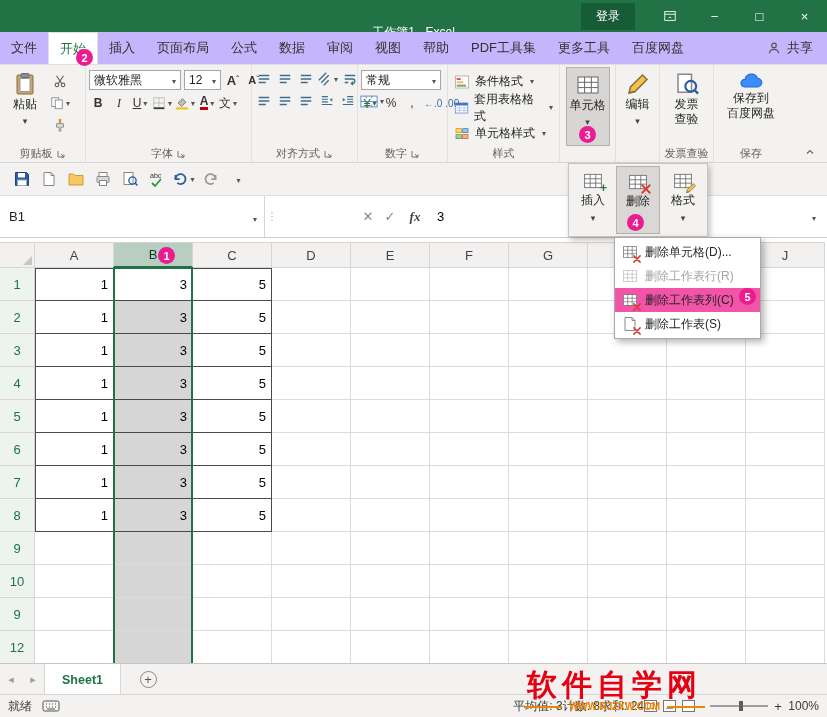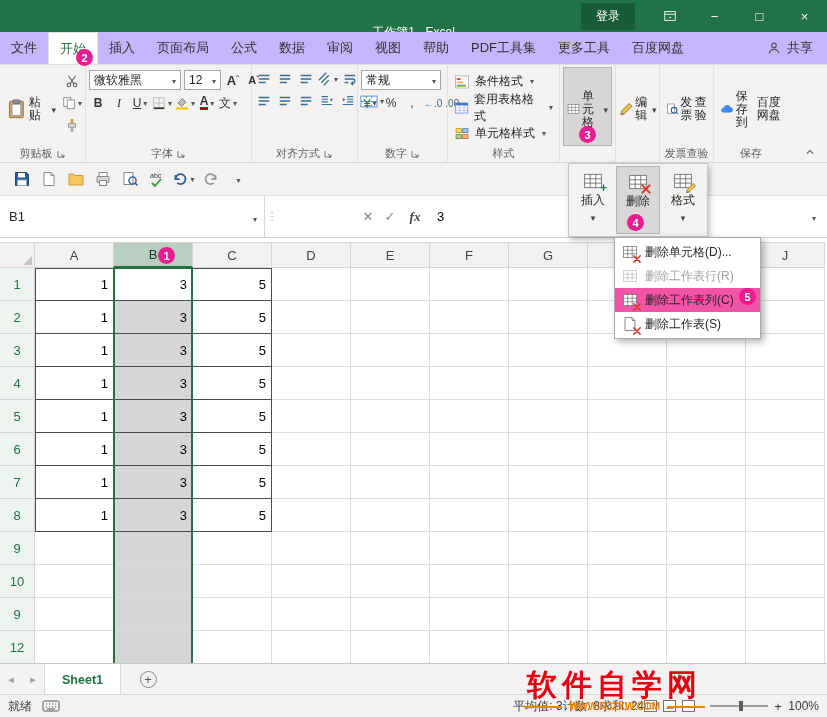--- a/index.html
+++ b/index.html
@@ -29,21 +29,21 @@
 
   
   #ribbon{position:absolute;left:0;top:65px;width:827px;height:98px;background:#f3f2f1;border-bottom:1px solid #d8d6d4;display:flex}
   .rgroup{position:relative;height:100%;border-right:1px solid #e3e1df;padding:2px 3px 16px;display:flex;gap:3px}
   .rlabel{position:absolute;bottom:1px;left:0;right:0;display:flex;align-items:center;justify-content:center;gap:3px;font-size:11px;color:#605e5c}
   .gcol{display:flex;flex-direction:column;gap:4px;padding-top:3px}
   .grow{display:flex;align-items:center;gap:3px}
   .sbtn{min-width:18px;height:18px;display:flex;align-items:center;justify-content:center;font-size:12px;color:#333}
   .sbtn.b{font-weight:bold}.sbtn.i{font-style:italic;font-family:"Liberation Serif",serif}.sbtn.u span{text-decoration:underline}
   .combo{height:20px;background:#fff;border:1px solid #a9a7a5;display:flex;align-items:center;justify-content:space-between;padding:0 4px;font-size:12px;color:#222}
-  .bigbtn{display:flex;flex-direction:row;align-items:center;gap:2px;padding:5px 3px 0;font-size:12px;color:#262626;min-width:44px}
+  .bigbtn{display:flex;flex-direction:column;align-items:center;gap:2px;padding:5px 3px 0;font-size:12px;color:#262626;min-width:44px}
   .bigbtn .blabel{line-height:13px}
   .pressed{background:#d8d6d4;border:1px solid #b5b3b1}
   .minicol{display:flex;flex-direction:column;justify-content:flex-start;gap:4px;padding-top:5px}
   .stybtn{display:flex;align-items:center;gap:5px;font-size:12px;height:25px;padding:0 3px;color:#262626}
   .fcA{font-weight:bold;border-bottom:3px solid #c00000;line-height:11px}
   .fA{font-weight:bold;font-size:13px}
   .fA.sm{font-size:11px}
   .py{font-size:12px}
   .cur{font-size:13px;color:#3a6e46}
   .dec{font-size:10px;color:#3c6e8f}

